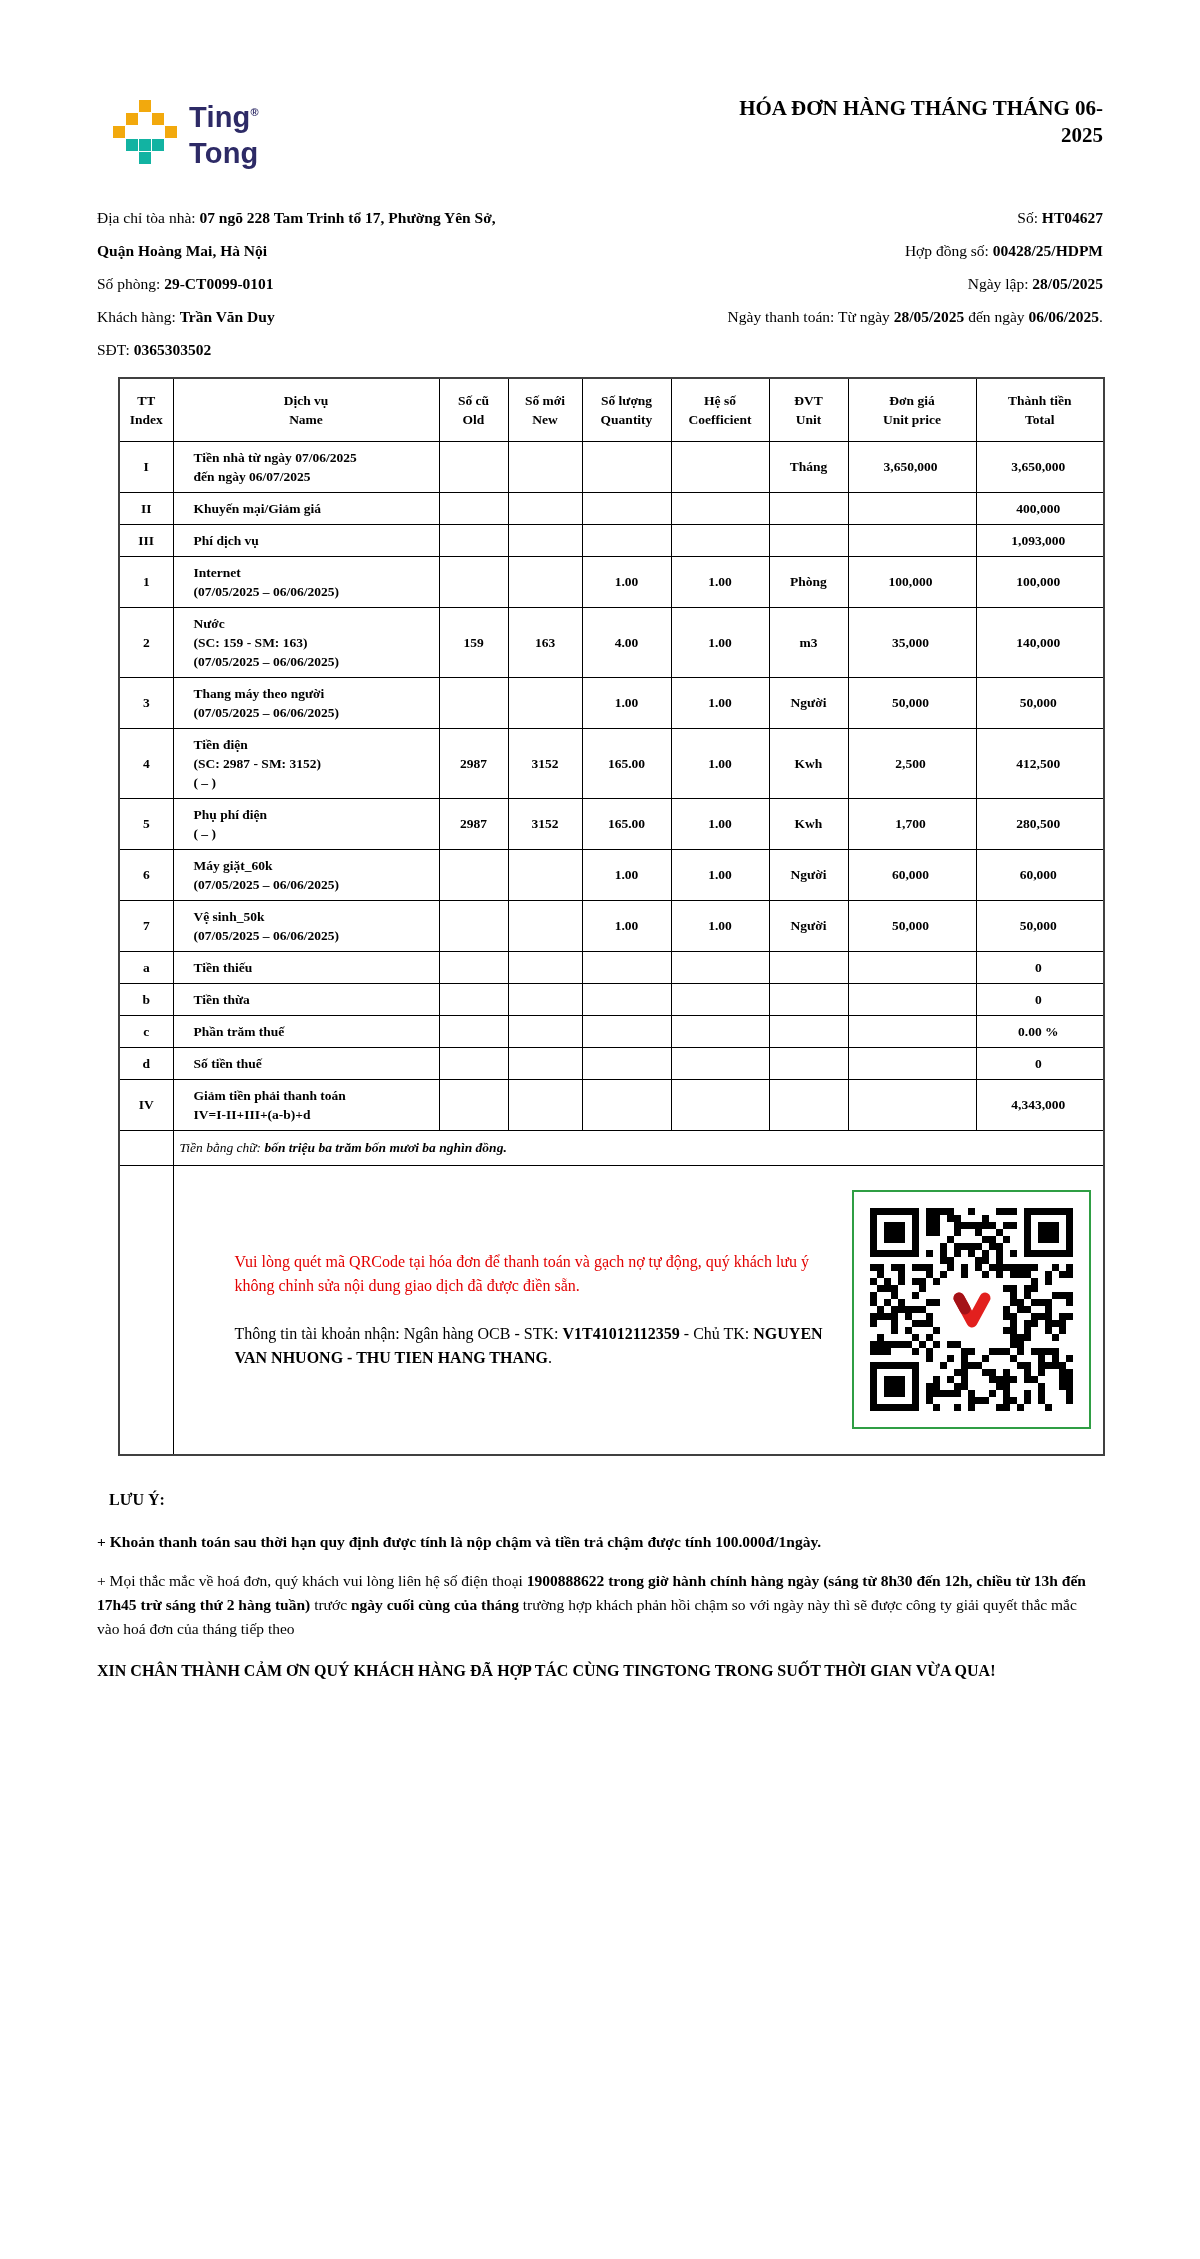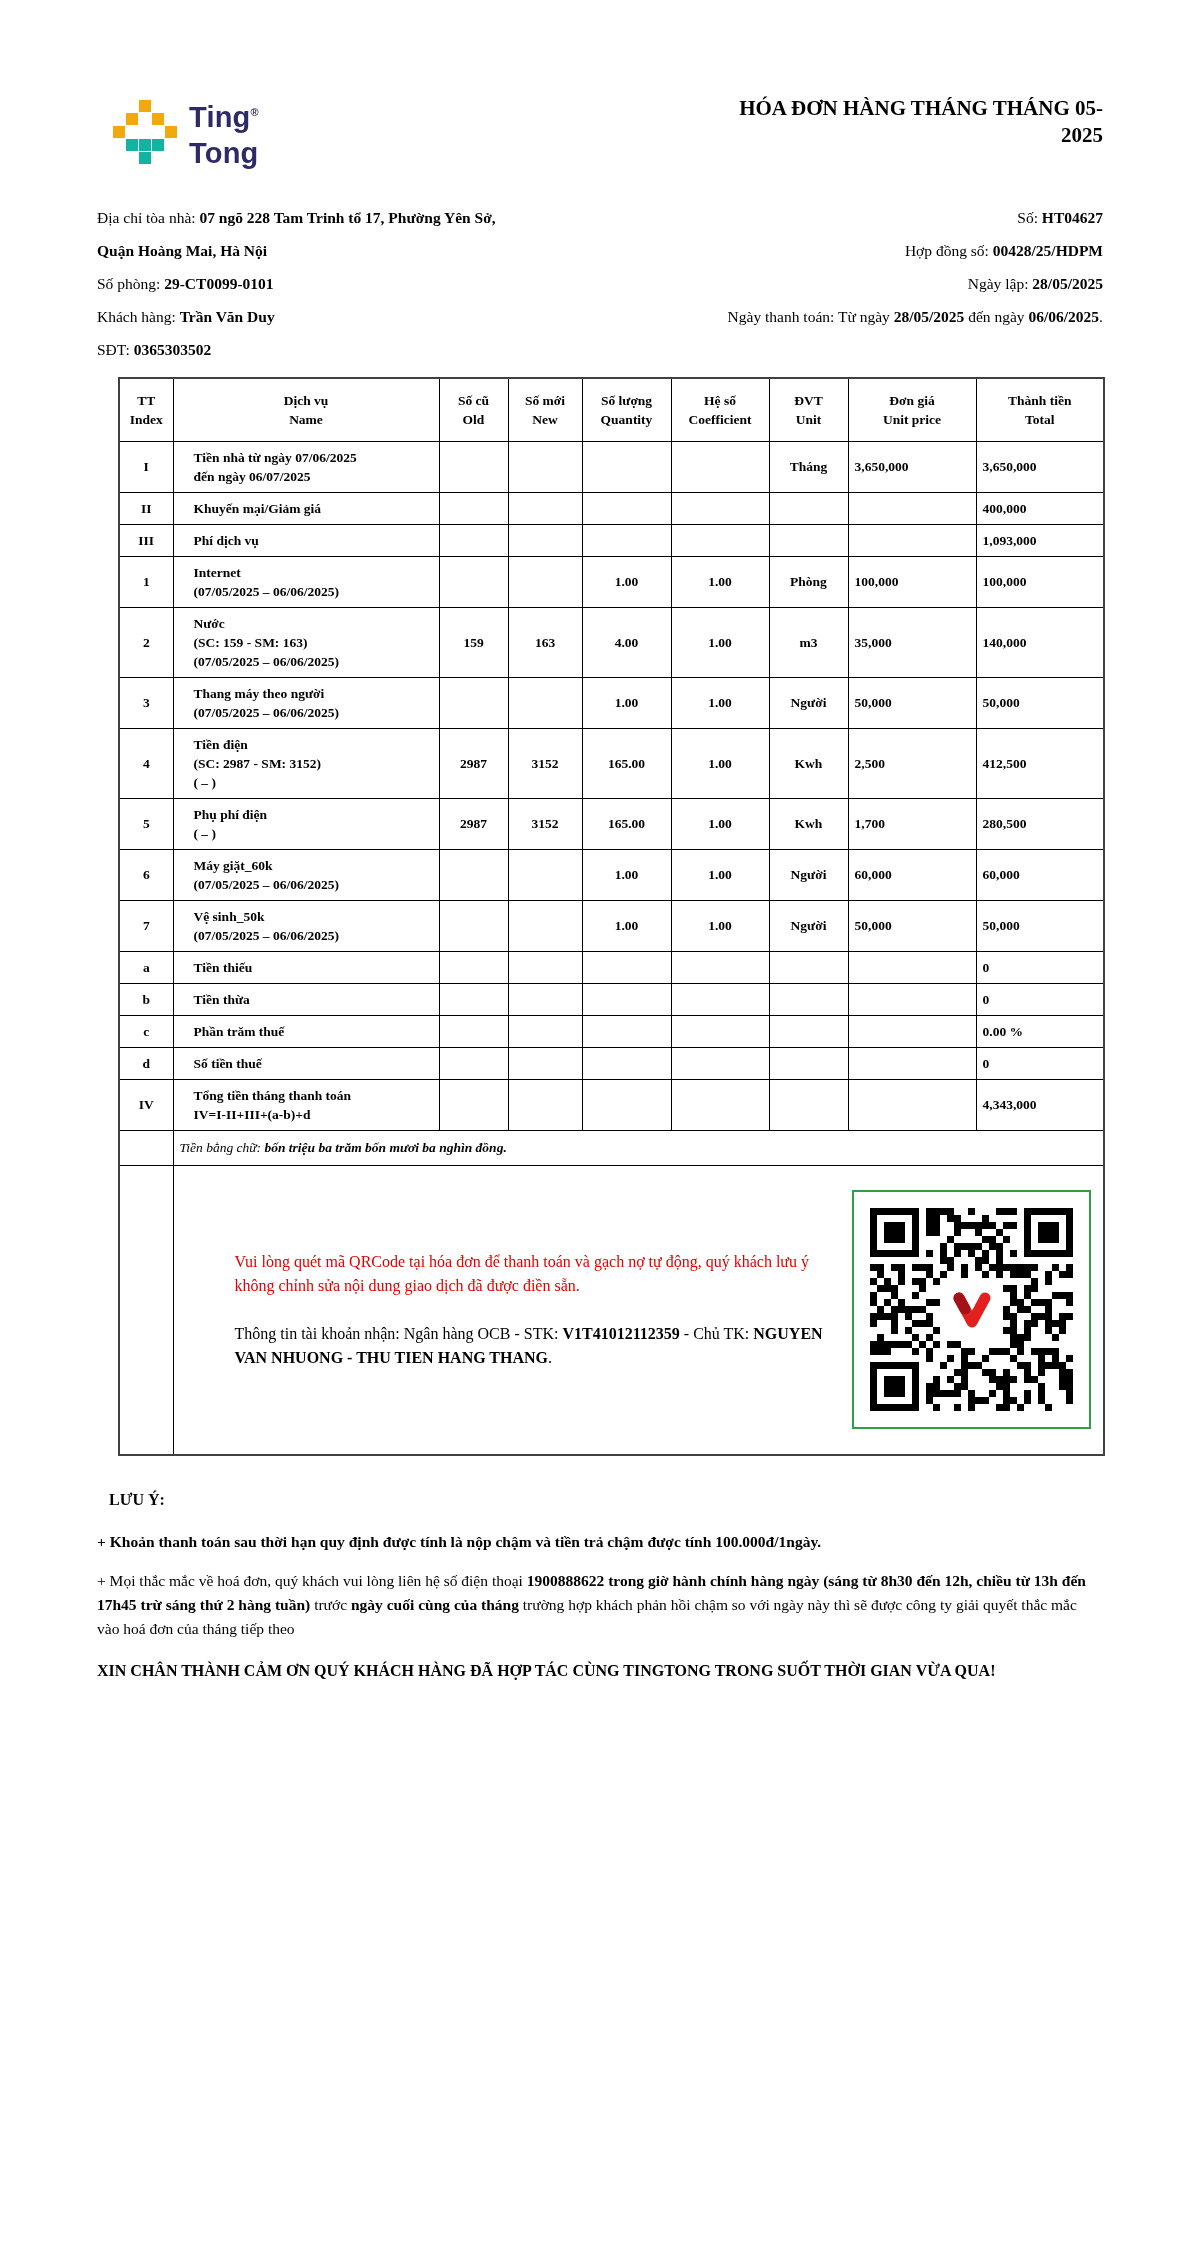--- a/index.html
+++ b/index.html
@@ -22,21 +22,21 @@
   .info-col{display:flex;flex-direction:column;}
   .info-left{width:53%;}
   .info-right{width:47%;text-align:right;}
   .info-line{height:33px;line-height:33px;white-space:nowrap;}
 
   
   table{border-collapse:collapse;width:985px;margin:11px 0 0 21px;font-size:13.5px;font-weight:bold;table-layout:fixed;border:2px solid #404040;}
   th,td{border:1px solid #000;padding:6px 6px;vertical-align:middle;line-height:19px;}
   th{text-align:center;height:50px;padding:6px 2px;}
   td.c{text-align:center;}
-  td.r{text-align:left;padding-right:9px;}
+  td.r{text-align:center;padding-right:9px;}
   td.svc{text-align:left;padding-left:20px;}
   tr.words-row td{height:22px;}
   .words{font-weight:normal;font-style:italic;}
   .words b{font-style:italic;}
 
   
   .qr-cell{padding:6px 10px;}
   .qr-wrap{display:flex;align-items:center;justify-content:space-between;}
   .qr-texts{width:608px;font-weight:normal;font-size:16px;line-height:24px;padding-left:4px;margin-left:47px;}
   .qr-red{color:var(--red-text,#e30000);margin:0 0 24px 0;}
@@ -68,21 +68,21 @@
         <div class="px t" style="grid-row:4;grid-column:3"></div>
         <div class="px t" style="grid-row:4;grid-column:4"></div>
         <div class="px t" style="grid-row:5;grid-column:3"></div>
       </div>
       <div class="logo-text">
         <span>Ting</span><sup>®</sup><br>
         <span>Tong</span>
       </div>
     </div>
     <div class="title">
-        <div>HÓA ĐƠN HÀNG THÁNG THÁNG 05-</div>
+        <div>HÓA ĐƠN HÀNG THÁNG THÁNG 06-</div>
         <div>2025</div>
       </div>
   </div>
 
   <div class="info">
     <div class="info-col info-left">
       <div class="info-line"><span>Địa chỉ tòa nhà: </span><b>07 ngõ 228 Tam Trinh tổ 17, Phường Yên Sở,</b></div>
       <div class="info-line"><b>Quận Hoàng Mai, Hà Nội</b></div>
       <div class="info-line"><span>Số phòng: </span><b>29-CT0099-0101</b></div>
       <div class="info-line"><span>Khách hàng: </span><b>Trần Văn Duy</b></div>
@@ -337,21 +337,21 @@
           <td class="c"></td>
           <td class="c"></td>
           <td class="c"></td>
           <td class="c"></td>
           <td class="r"></td>
           <td class="r">0</td>
         </tr>
         <tr>
           <td class="c">IV</td>
           <td class="svc">
-            <div>Tổng tiền tháng thanh toán</div>
+            <div>Giảm tiền phải thanh toán</div>
             <div>IV=I-II+III+(a-b)+d</div>
           </td>
           <td class="c"></td>
           <td class="c"></td>
           <td class="c"></td>
           <td class="c"></td>
           <td class="c"></td>
           <td class="r"></td>
           <td class="r">4,343,000</td>
         </tr>

